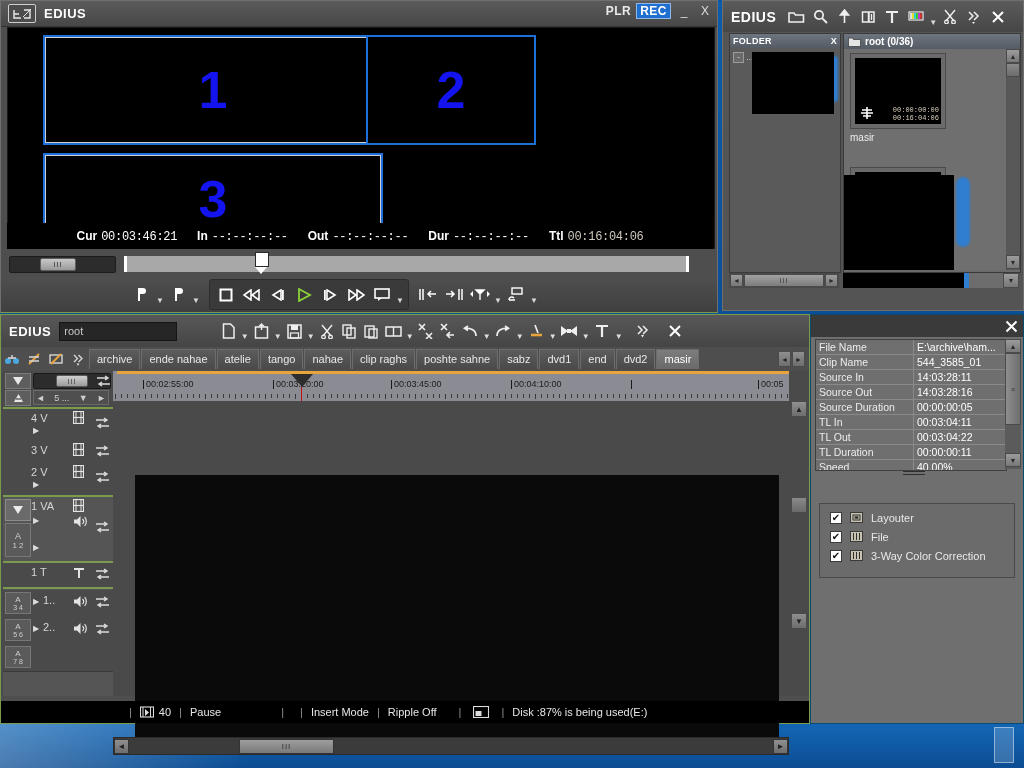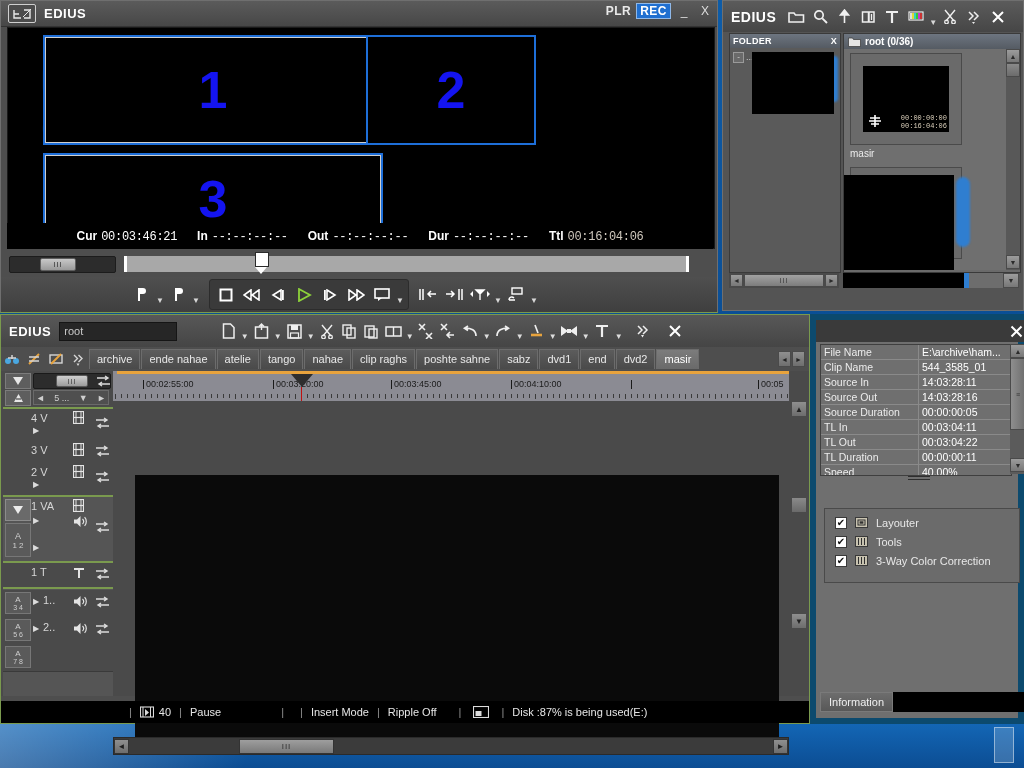--- a/index.html
+++ b/index.html
@@ -94,21 +94,21 @@
   .tree-blue{position:absolute;left:100px;top:8px;width:8px;height:46px;background:#2f7ed0;
       border-radius:4px;filter:blur(1px);}
 
   #binpane{position:absolute;left:120px;top:32px;width:176px;height:238px;background:#6a6a6a;
       border:1px solid #3a3a3a;}
   .bin-hdr{height:15px;background:linear-gradient(180deg,#6d7580,#555b63);
       display:flex;align-items:center;padding-left:4px;gap:4px;}
   .bin-hdr span{color:#ffffff;font-size:10px;font-weight:bold;}
   .bin-content{position:relative;height:221px;background:#6f6f6f;overflow:hidden;}
   .bin-item{position:absolute;}
-  .thumbframe{background:#6a6a6a;border:1px solid #4a4a4a;padding:12px;}
+  .thumbframe{background:#6a6a6a;border:1px solid #4a4a4a;padding:4px;}
   .thumbimg{position:relative;width:86px;height:66px;background:#000;}
   .thumb-tc{position:absolute;right:2px;bottom:2px;color:#d8cdb9;font-size:7px;
       font-family:"Liberation Mono",monospace;line-height:8px;text-align:right;}
   .thumb-glyph{position:absolute;left:4px;bottom:4px;color:#fff;font-size:12px;}
   .bin-label{color:#ececec;font-size:10px;margin-top:3px;}
   .binscroll{position:absolute;right:0;top:0;width:14px;height:221px;background:#585858;}
   .sbtn{width:14px;height:14px;background:linear-gradient(180deg,#9c9c9c,#777);
       border:1px solid #4a4a4a;color:#2b2b2b;font-size:7px;display:flex;
       align-items:center;justify-content:center;box-sizing:border-box;}
   #bin-hscroll{position:absolute;left:6px;top:272px;width:110px;height:15px;background:#4a4a4a;
@@ -222,21 +222,21 @@
       color:#2e2e2e;font-size:8px;display:flex;align-items:center;justify-content:center;
       letter-spacing:1px;box-sizing:border-box;}
 
   #statusbar{position:absolute;left:0;bottom:0;width:808px;height:22px;background:#000;
       display:flex;align-items:center;color:#e6e6e6;font-size:11px;}
   .sb-sep{color:#909090;margin:0 8px;}
   .sb-item{white-space:nowrap;}
 
   
   #infopanel{left:810px;top:314px;width:214px;height:410px;background:#6f6f6f;
-      border:6px solid #0c4a6e;box-sizing:border-box;}
+      border:1px solid #0c4a6e;box-sizing:border-box;}
   #info-top{position:absolute;left:0;top:0;width:212px;height:22px;background:#3a3a3a;
       display:flex;align-items:center;justify-content:flex-end;}
   .proptable{position:absolute;left:4px;top:24px;width:190px;height:130px;background:#6f6f6f;
       border:1px solid #3f3f3f;overflow:hidden;}
   .prow{display:flex;height:15px;border-bottom:1px solid #8a8a8a;box-sizing:border-box;}
   .pkey{width:98px;color:#ececec;font-size:10.5px;padding-left:3px;border-right:1px solid #8a8a8a;
       box-sizing:border-box;display:flex;align-items:center;overflow:hidden;white-space:nowrap;}
   .pval{flex:1;color:#ffffff;font-size:10.5px;padding-left:3px;display:flex;align-items:center;
       overflow:hidden;white-space:nowrap;}
   #prop-scroll{position:absolute;left:194px;top:24px;width:16px;height:130px;background:#5b5b5b;}
@@ -1184,31 +1184,28 @@
         </span>
         <span class="fxname">Layouter</span>
       </div>
       <div class="fxrow">
         <span class="fxcheck">✔</span>
         <span class="fxicon">
           <svg width="9" height="7" viewBox="0 0 9 7">
               <path d="M1.5 0 v7 M4.5 0 v7 M7.5 0 v7" stroke="#2f2f2f" stroke-width="1"></path>
             </svg>
         </span>
-        <span class="fxname">Tools</span>
+        <span class="fxname">File</span>
       </div>
       <div class="fxrow">
         <span class="fxcheck">✔</span>
         <span class="fxicon">
           <svg width="9" height="7" viewBox="0 0 9 7">
               <path d="M1.5 0 v7 M4.5 0 v7 M7.5 0 v7" stroke="#2f2f2f" stroke-width="1"></path>
             </svg>
         </span>
         <span class="fxname">3-Way Color Correction</span>
       </div>
     </div>
 
-    <div id="info-tabs">
-      <div class="infotab">Information</div>
-    </div>
   </div>
 
 </div>
 
 </body></html>

